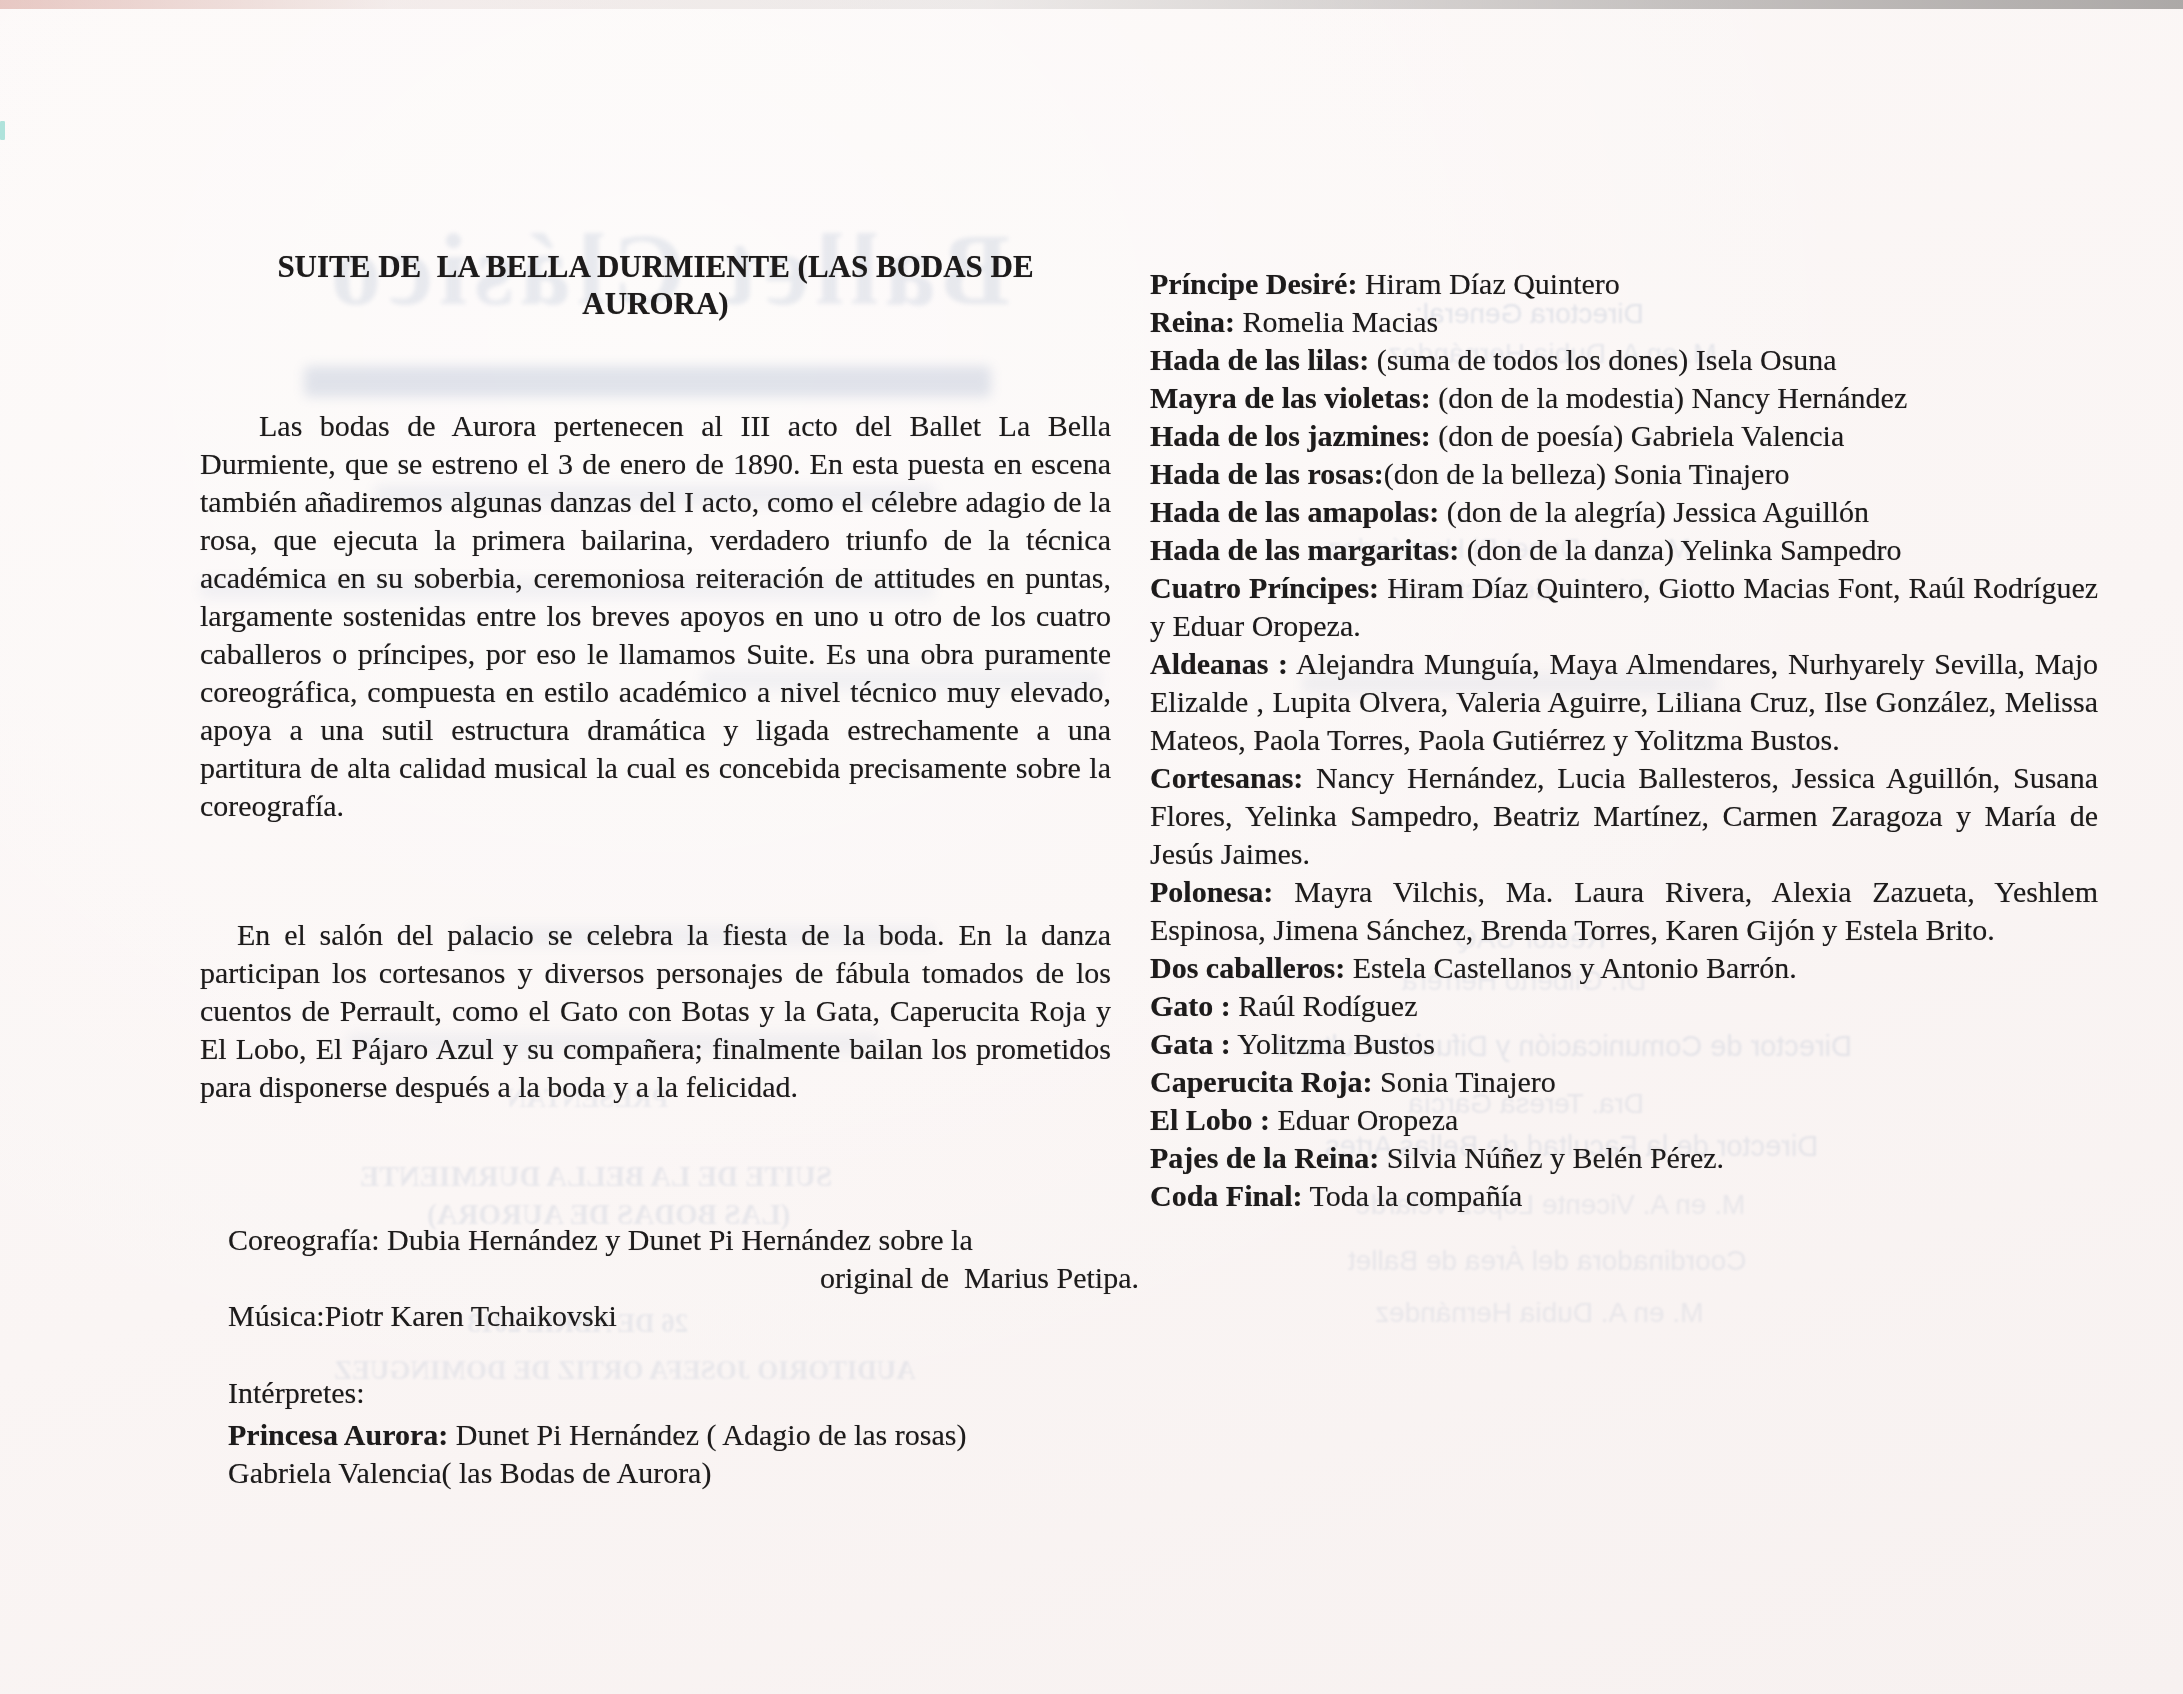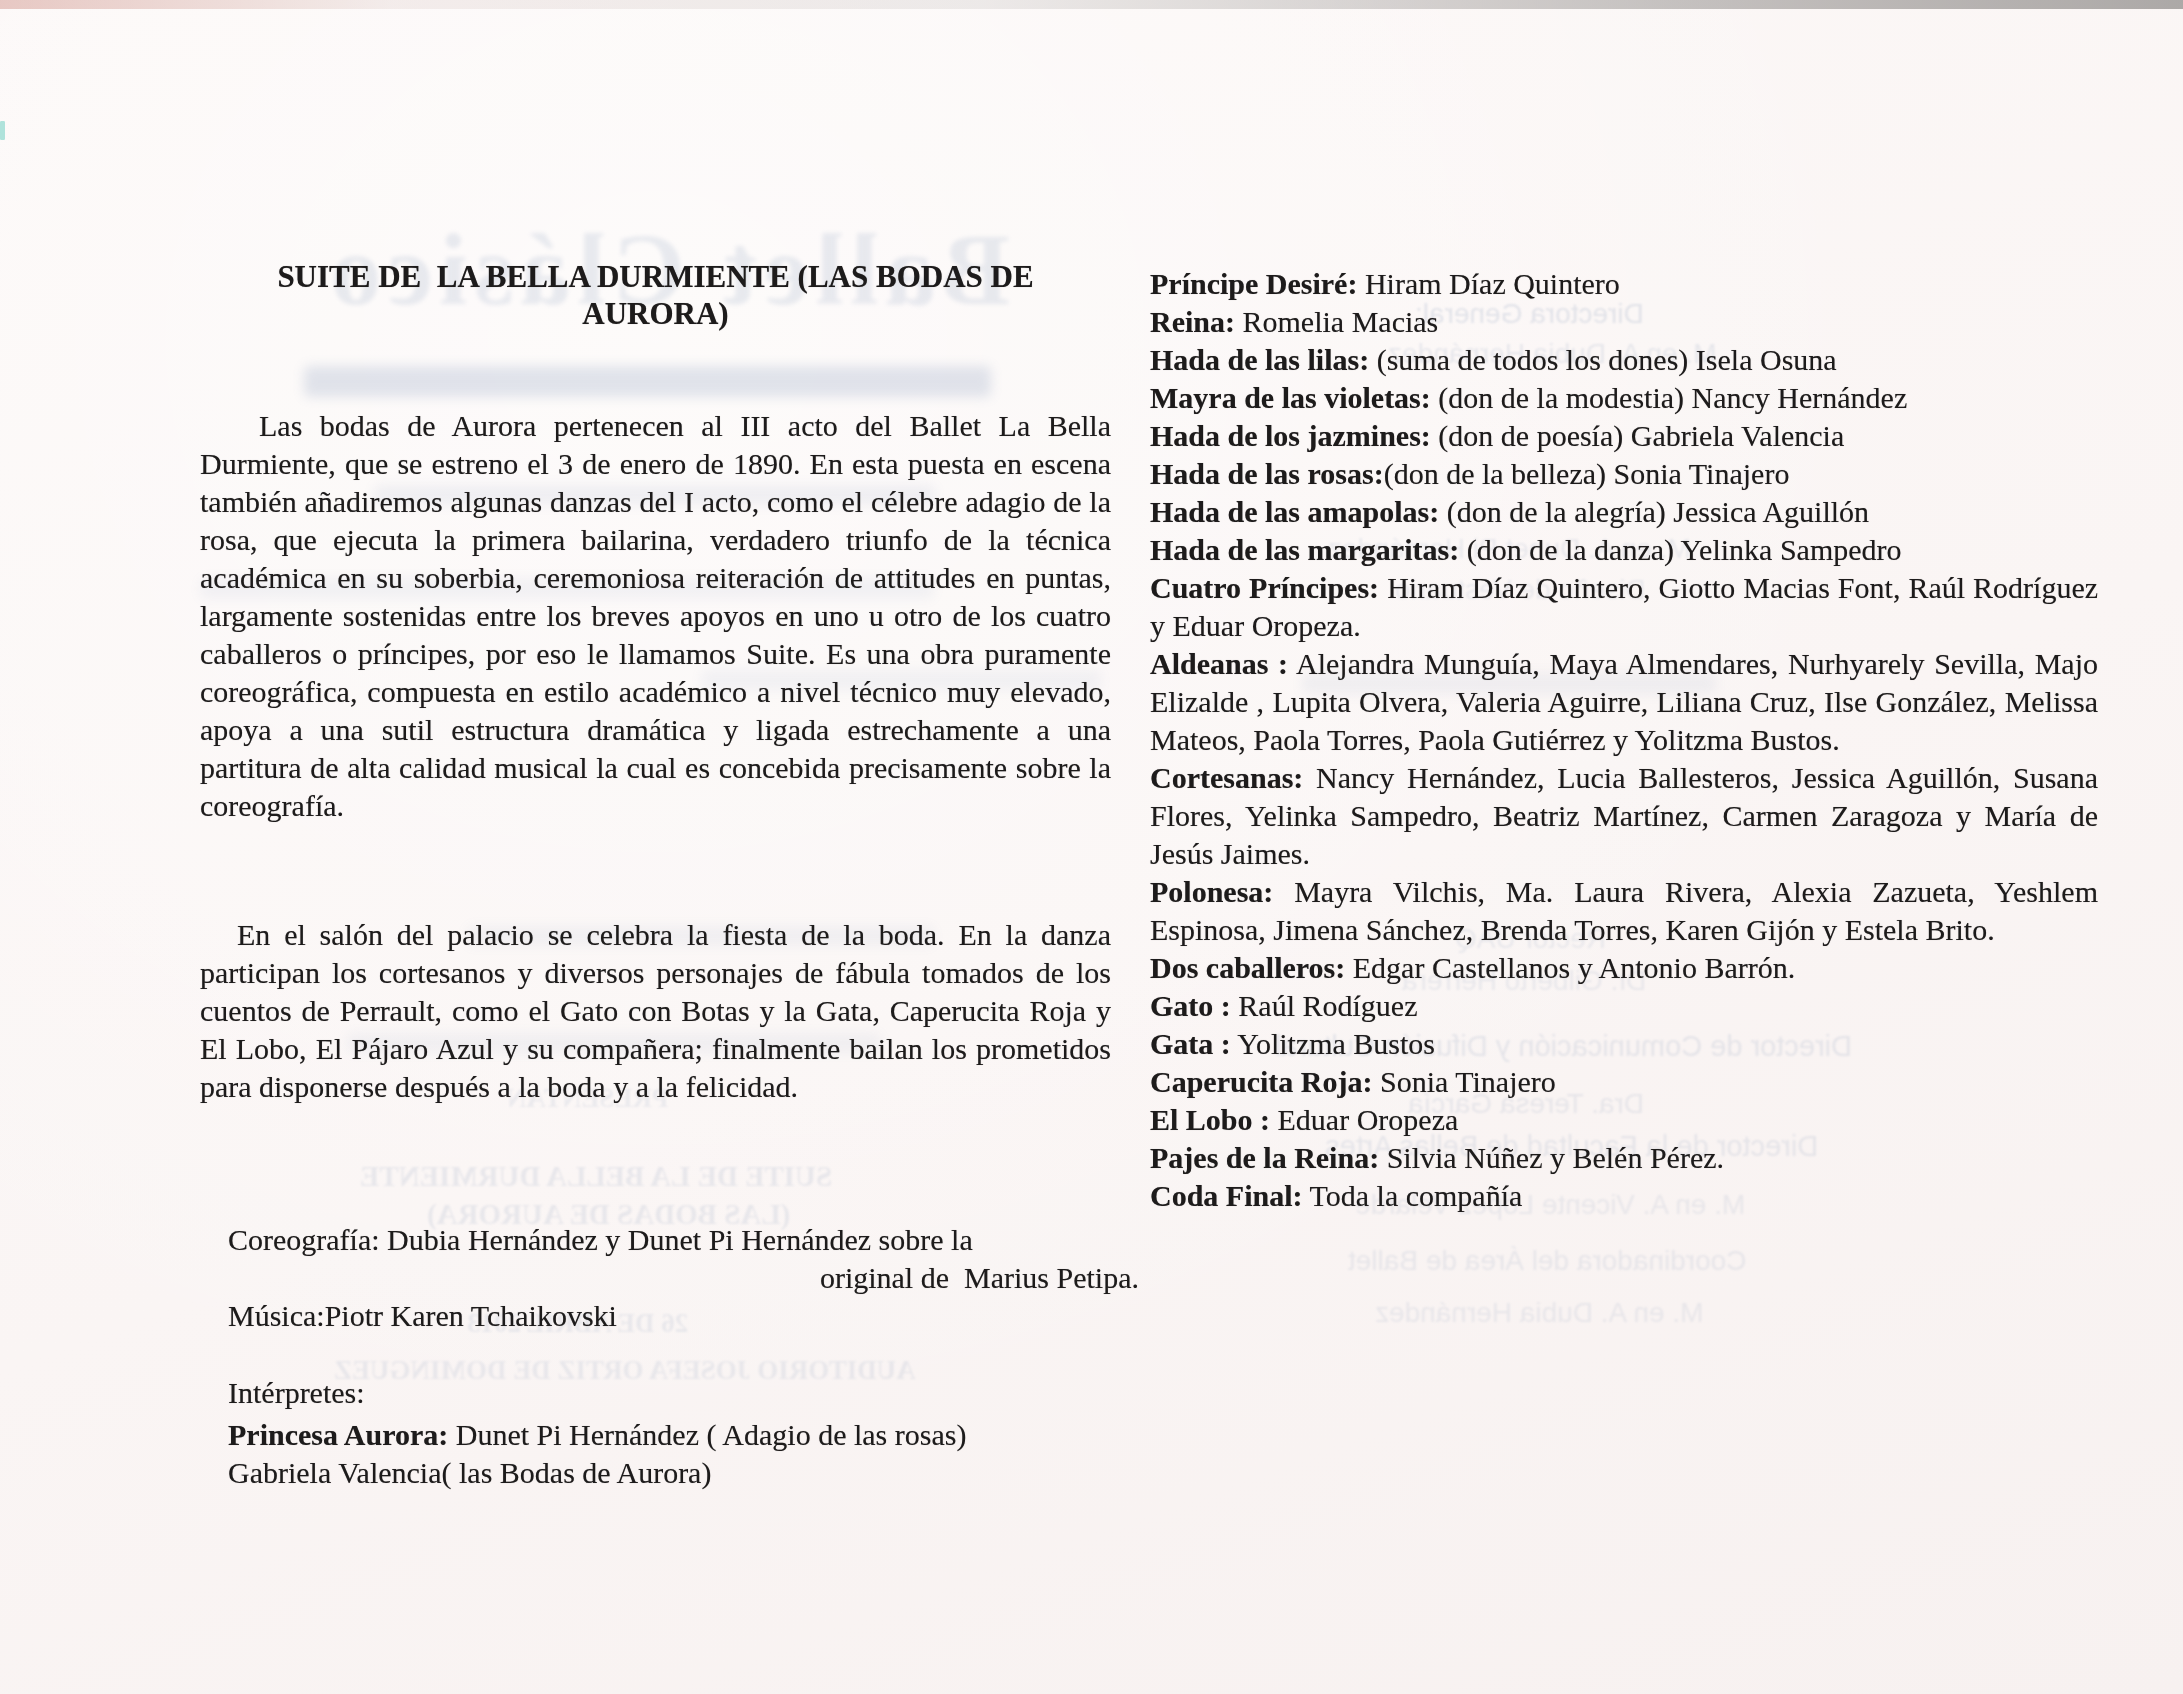--- a/index.html
+++ b/index.html
@@ -24,21 +24,21 @@
     background:#6fcfc3;opacity:.55;border-radius:1.3px;
   }
   
   .col{position:absolute;}
   .col-left{left:200px;top:247px;width:911px;}
   .col-right{left:1150px;top:247px;width:948px;padding-top:18px;}
   .body{font-size:30px;line-height:38px;margin:0;text-align:justify;
         text-shadow:0 0 0.7px rgba(25,25,25,.45);}
   .nojust{text-align:left;}
   .pre{white-space:pre-wrap;}
-  .title{position:absolute;top:11px;left:0;width:100%;text-align:center;
+  .title{position:absolute;top:1px;left:0;width:100%;text-align:center;
          font-weight:bold;font-size:31px;line-height:37px;
          text-shadow:0 0 0.7px rgba(25,25,25,.5);}
   .tline{display:block;white-space:pre-wrap;}
   .p1{position:absolute;top:160px;width:100%;text-indent:59px;}
   .p2{position:absolute;top:669px;width:100%;text-indent:37px;}
   .credits{position:absolute;top:974px;width:100%;margin-left:28px;}
   .indent2{margin-left:172px;text-align:right;}
   .interpretes{margin-top:39px;}
   .aurora1{margin-top:4px;}
   .cast{margin:0;}
@@ -130,21 +130,21 @@
       <span>(don de la danza) Yelinka Sampedro</span></p>
     <p class="body cast"><b>Cuatro Príncipes:</b>
       <span>Hiram Díaz Quintero, Giotto Macias Font, Raúl Rodríguez y Eduar Oropeza.</span></p>
     <p class="body cast"><b>Aldeanas :</b>
       <span>Alejandra Munguía, Maya Almendares, Nurhyarely Sevilla, Majo Elizalde , Lupita Olvera, Valeria Aguirre, Liliana Cruz, Ilse González, Melissa Mateos, Paola Torres, Paola Gutiérrez y Yolitzma Bustos.</span></p>
     <p class="body cast"><b>Cortesanas:</b>
       <span>Nancy Hernández, Lucia Ballesteros, Jessica Aguillón, Susana Flores, Yelinka Sampedro, Beatriz Martínez, Carmen Zaragoza y María de Jesús Jaimes.</span></p>
     <p class="body cast"><b>Polonesa:</b>
       <span>Mayra Vilchis, Ma. Laura Rivera, Alexia Zazueta, Yeshlem Espinosa, Jimena Sánchez, Brenda Torres, Karen Gijón y Estela Brito.</span></p>
     <p class="body cast"><b>Dos caballeros:</b>
-      <span>Edgar Castellanos y Antonio Barrón.</span></p>
+      <span>Estela Castellanos y Antonio Barrón.</span></p>
     <p class="body cast"><b>Gato :</b>
       <span>Raúl Rodíguez</span></p>
     <p class="body cast"><b>Gata :</b>
       <span>Yolitzma Bustos</span></p>
     <p class="body cast"><b>Caperucita Roja:</b>
       <span>Sonia Tinajero</span></p>
     <p class="body cast"><b>El Lobo :</b>
       <span>Eduar Oropeza</span></p>
     <p class="body cast"><b>Pajes de la Reina:</b>
       <span>Silvia Núñez y Belén Pérez.</span></p>

